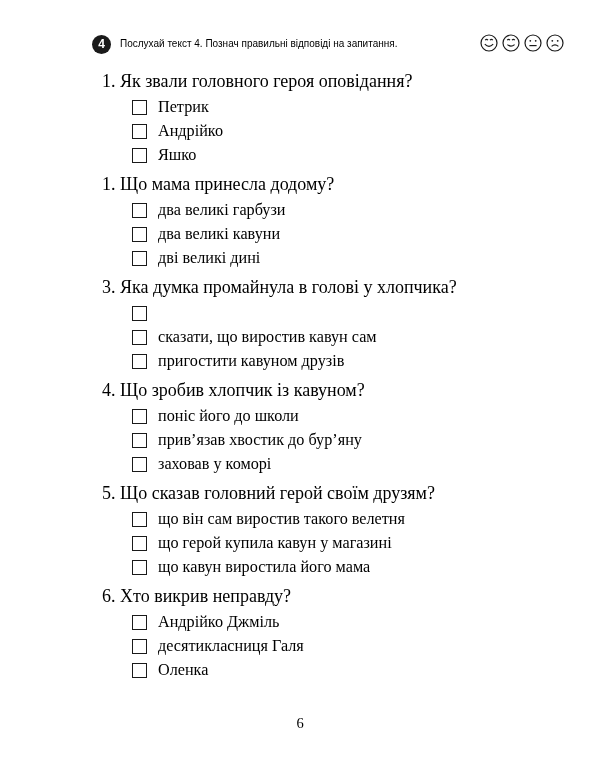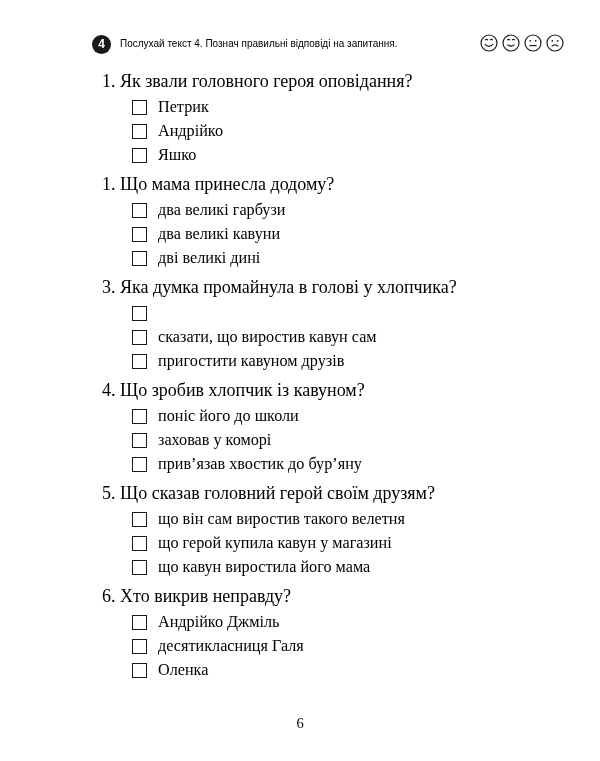--- a/index.html
+++ b/index.html
@@ -201,25 +201,25 @@
     </div>
 
     <div class="question-block">
       <div class="question-text">4. Що зробив хлопчик із кавуном?</div>
       <div class="option-row">
         <span class="checkbox"></span>
         <span class="option-label">поніс його до школи</span>
       </div>
       <div class="option-row">
         <span class="checkbox"></span>
+        <span class="option-label">прив’язав хвостик до бур’яну</span>
+      </div>
+      <div class="option-row">
+        <span class="checkbox"></span>
         <span class="option-label">заховав у коморі</span>
-      </div>
-      <div class="option-row">
-        <span class="checkbox"></span>
-        <span class="option-label">прив’язав хвостик до бур’яну</span>
       </div>
     </div>
 
     <div class="question-block">
       <div class="question-text">5. Що сказав головний герой своїм друзям?</div>
       <div class="option-row">
         <span class="checkbox"></span>
         <span class="option-label">що він сам виростив такого велетня</span>
       </div>
       <div class="option-row">

